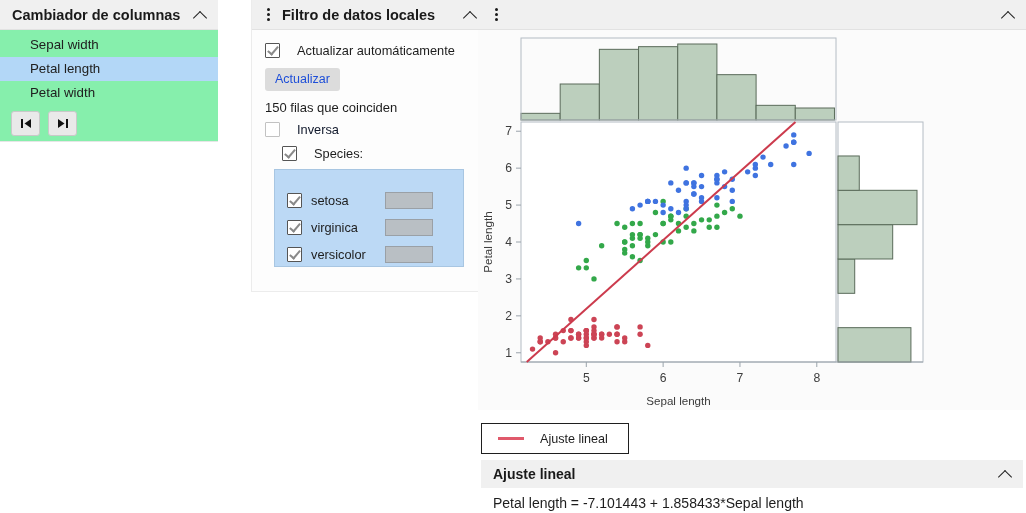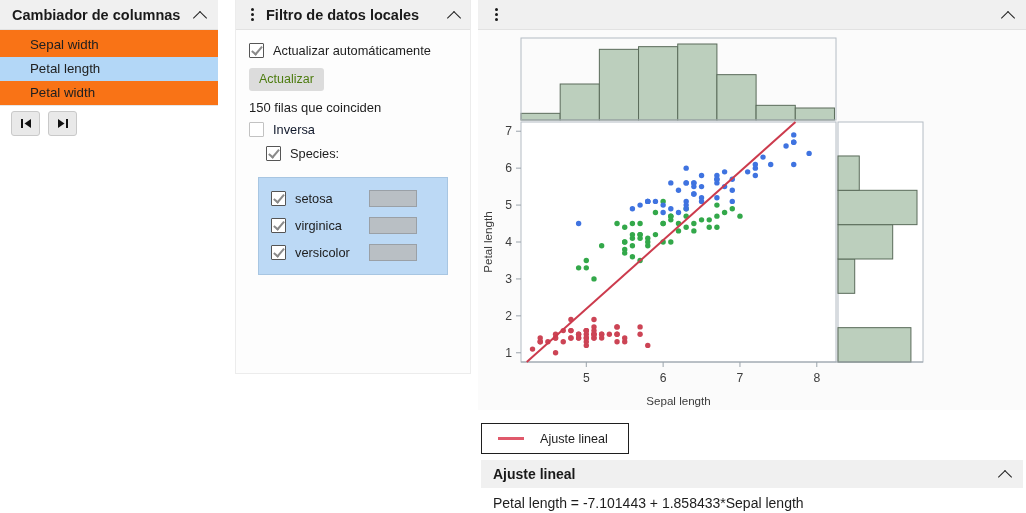--- a/index.html
+++ b/index.html
@@ -34,22 +34,22 @@
     width: 9px; height: 9px;
     border-left: 1.6px solid #222; border-top: 1.6px solid #222;
     transform: rotate(45deg);
   }
   .kebab { width: 12px; margin-right: 8px; display:flex; flex-direction:column;
            align-items:center; gap:2px; }
   .kebab i { width:3px; height:3px; background:#1a1a1a; border-radius:50%; display:block; }
 
   
   #colswitch {
-    position: absolute; left: 0; top: 0; width: 218px; height: 106px;
-    background: #f97316;
+    position: absolute; left: 0; top: 0; width: 218px; height: 142px;
+    background: #86efac;
     border-bottom: 1px solid #e6e6e6;
   }
   #colswitch .panel-head { padding-left: 12px; }
   .col-list { padding-top: 3px; }
   .col-item {
     height: 24px; line-height: 24px;
     padding-left: 30px;
     font-size: 13.3px; color: #202020;
     cursor: default;
   }
@@ -59,57 +59,57 @@
     width: 29px; height: 25px;
     background: #e9e9e9;
     border: 1px solid #c9c9c9;
     border-radius: 3px;
     display: flex; align-items: center; justify-content: center;
   }
   .navbtn svg { display:block; }
 
   
   #filter {
-    position: absolute; left: 235px; top: 0; width: 236px; height: 374px;
+    position: absolute; left: 251px; top: 0; width: 236px; height: 292px;
     background: #fdfdfd;
     border: 1px solid #ececec; border-top: none;
   }
   #filter .panel-head { padding: 0 8px 0 10px; }
   .f-body { padding: 8px 0 0 0; }
-  .f-row { display: flex; align-items: center; padding: 0 0 0 13px; height: 24px; }
+  .f-row { display: flex; align-items: center; padding: 0 0 0 13px; height: 24px; gap: 8px; }
   .cb {
     width: 15px; height: 15px; flex: 0 0 15px;
     border: 1.6px solid #555; background: #fff;
     position: relative; border-radius: 1px;
   }
   .cb.checked::after {
     content:""; position: absolute; left: 4px; top: 0px;
     width: 4px; height: 9px;
     border-right: 2px solid #8a8a8a; border-bottom: 2px solid #8a8a8a;
     transform: rotate(40deg);
   }
   .cb.dim { border-color: #c2c2c2; }
   .f-lbl { font-size: 12.8px; color: #1d1d1d; margin-left: 9px; }
   .f-lbl.dim { color: #0f172a; }
   .f-btn {
     margin: 6px 0 0 13px;
     display: inline-block;
-    background: #dcdcdc; color: #4d7c0f;
+    background: #dcdcdc; color: #1d4ed8;
     font-size: 12.5px;
     padding: 4px 10px 5px 10px;
     border-radius: 3px;
   }
   .f-count { font-size: 13px; color: #1d1d1d; margin: 9px 0 2px 13px; }
   .f-species-row { padding-left: 30px; }
   .f-listbox {
-    margin: 12px 0 0 22px;
+    margin: 4px 0 0 22px;
     width: 190px; height: 98px;
     background: #bcd9f5;
     border: 1px solid #a8c6e2;
-    padding-top: 7px;
+    padding-top: 17px;
   }
   .f-lrow { display: flex; align-items: center; height: 27px; padding-left: 12px; }
   .f-lrow .f-lbl { width: 74px; }
   .bar-chip { width: 48px; height: 17px; background: #b9bfc4; border: 1px solid #9aa0a6; }
 
   
   #chartpanel { position: absolute; left: 478px; top: 0; width: 548px; height: 513px; }
   #chartpanel .panel-head { padding-left: 12px; background:#f0f0f0; }
   #chartpanel .panel-title { font-size: 14.5px; }
 

